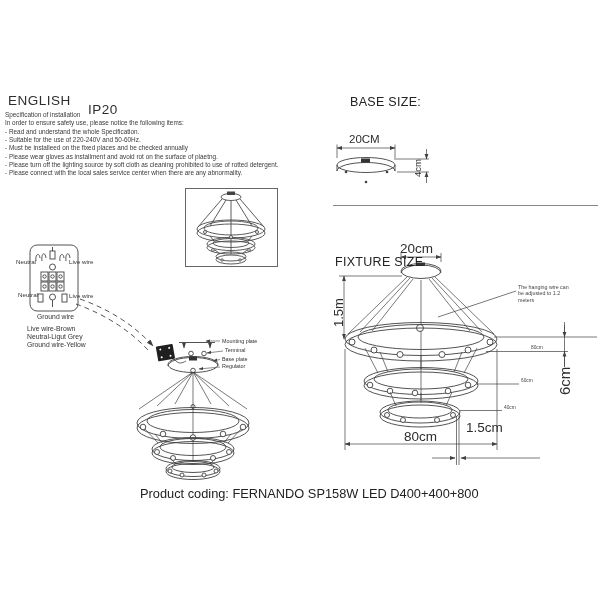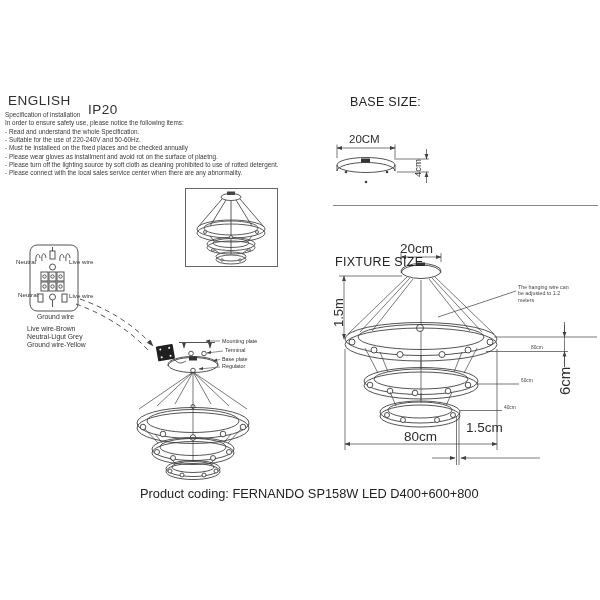--- a/index.html
+++ b/index.html
@@ -342,13 +342,13 @@
 <div class="abs wlbl" style="left:69px;top:258px;">Live wire</div>
 <div class="abs wlbl" style="left:18px;top:291px;">Neutral</div>
 <div class="abs wlbl" style="left:69px;top:292px;">Live wire</div>
 <div class="abs wleg" style="left:37px;top:313px;">Ground wire</div>
 <div class="abs wleg" style="left:27px;top:325px;">
   <div>Live wire-Brown</div>
   <div>Neutral-Ligut Grey</div>
   <div>Ground wire-Yellow</div>
 </div>
 
-<div class="abs footer" style="left:140px;top:486px;width:330px;">Product coding: FERNANDO SP158W LED D400+600+800</div>
+<div class="abs footer" style="left:140px;top:486px;width:330px;">Product coding: FERNANDO SP158W LED D400+400+800</div>
 
 </body></html>

